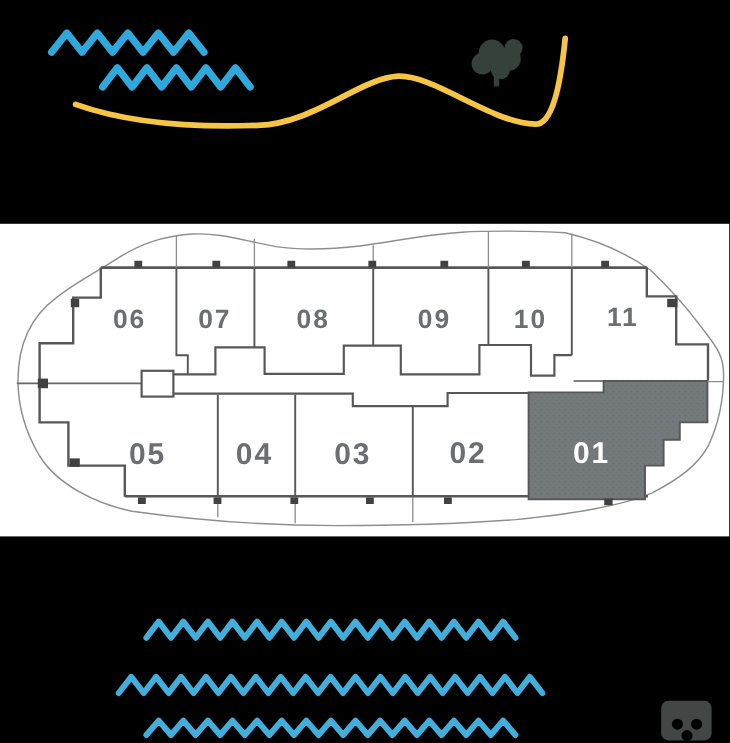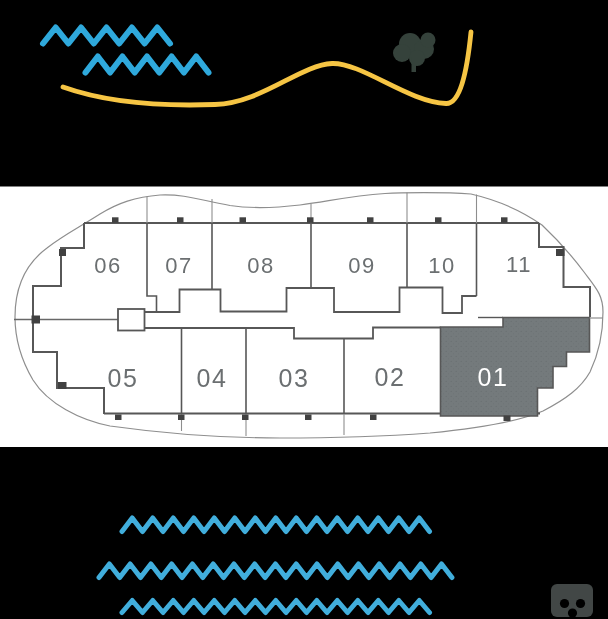--- a/index.html
+++ b/index.html
@@ -1,16 +1,16 @@
 <!DOCTYPE html>
 <html><head>
 <meta charset="utf-8">
 <style>
   html,body{margin:0;padding:0;background:#000;}
-  #stage{position:relative;width:608px;height:619px;background:#000;overflow:hidden;}
+  #stage{position:relative;width:608px;height:619px;background:#000;overflow:hidden;font-weight:bold;}
   svg{display:block;}
   text{font-family:"Liberation Sans", sans-serif;}
 </style>
 </head>
 <body>
 <div id="stage">
 <svg width="608" height="619" viewBox="0 0 608 619" xmlns="http://www.w3.org/2000/svg">
 
   <rect x="0" y="0" width="608" height="619" fill="#000000"></rect>
   <defs>

